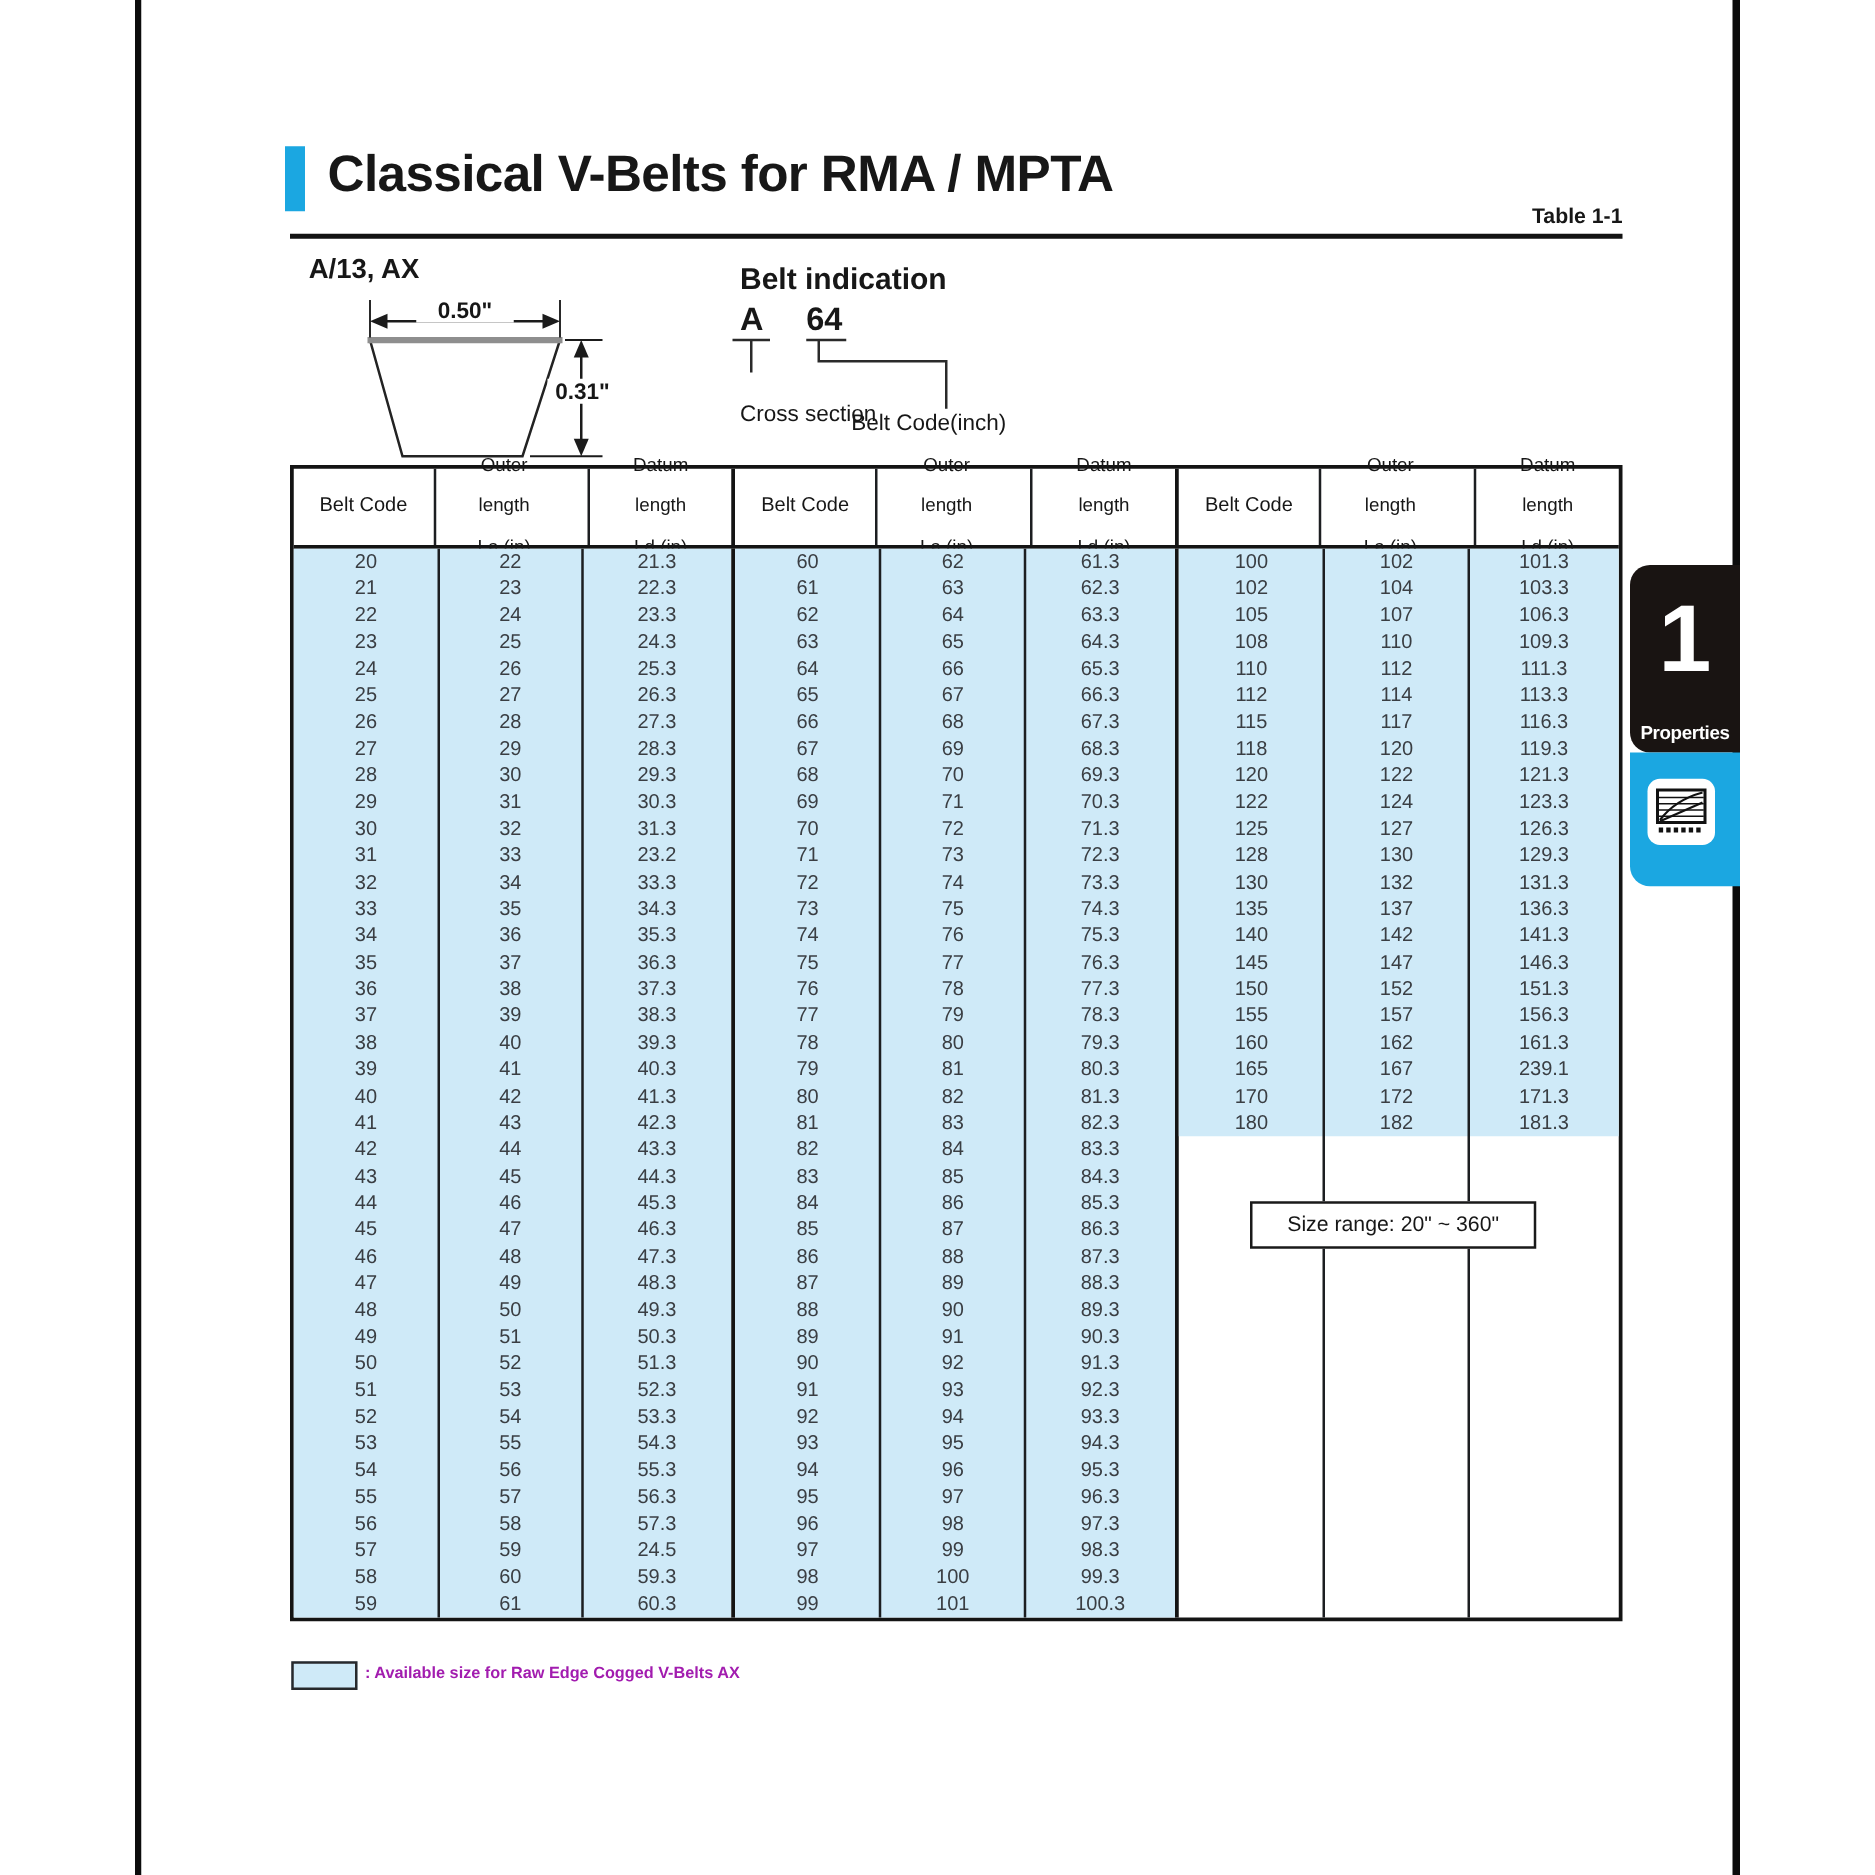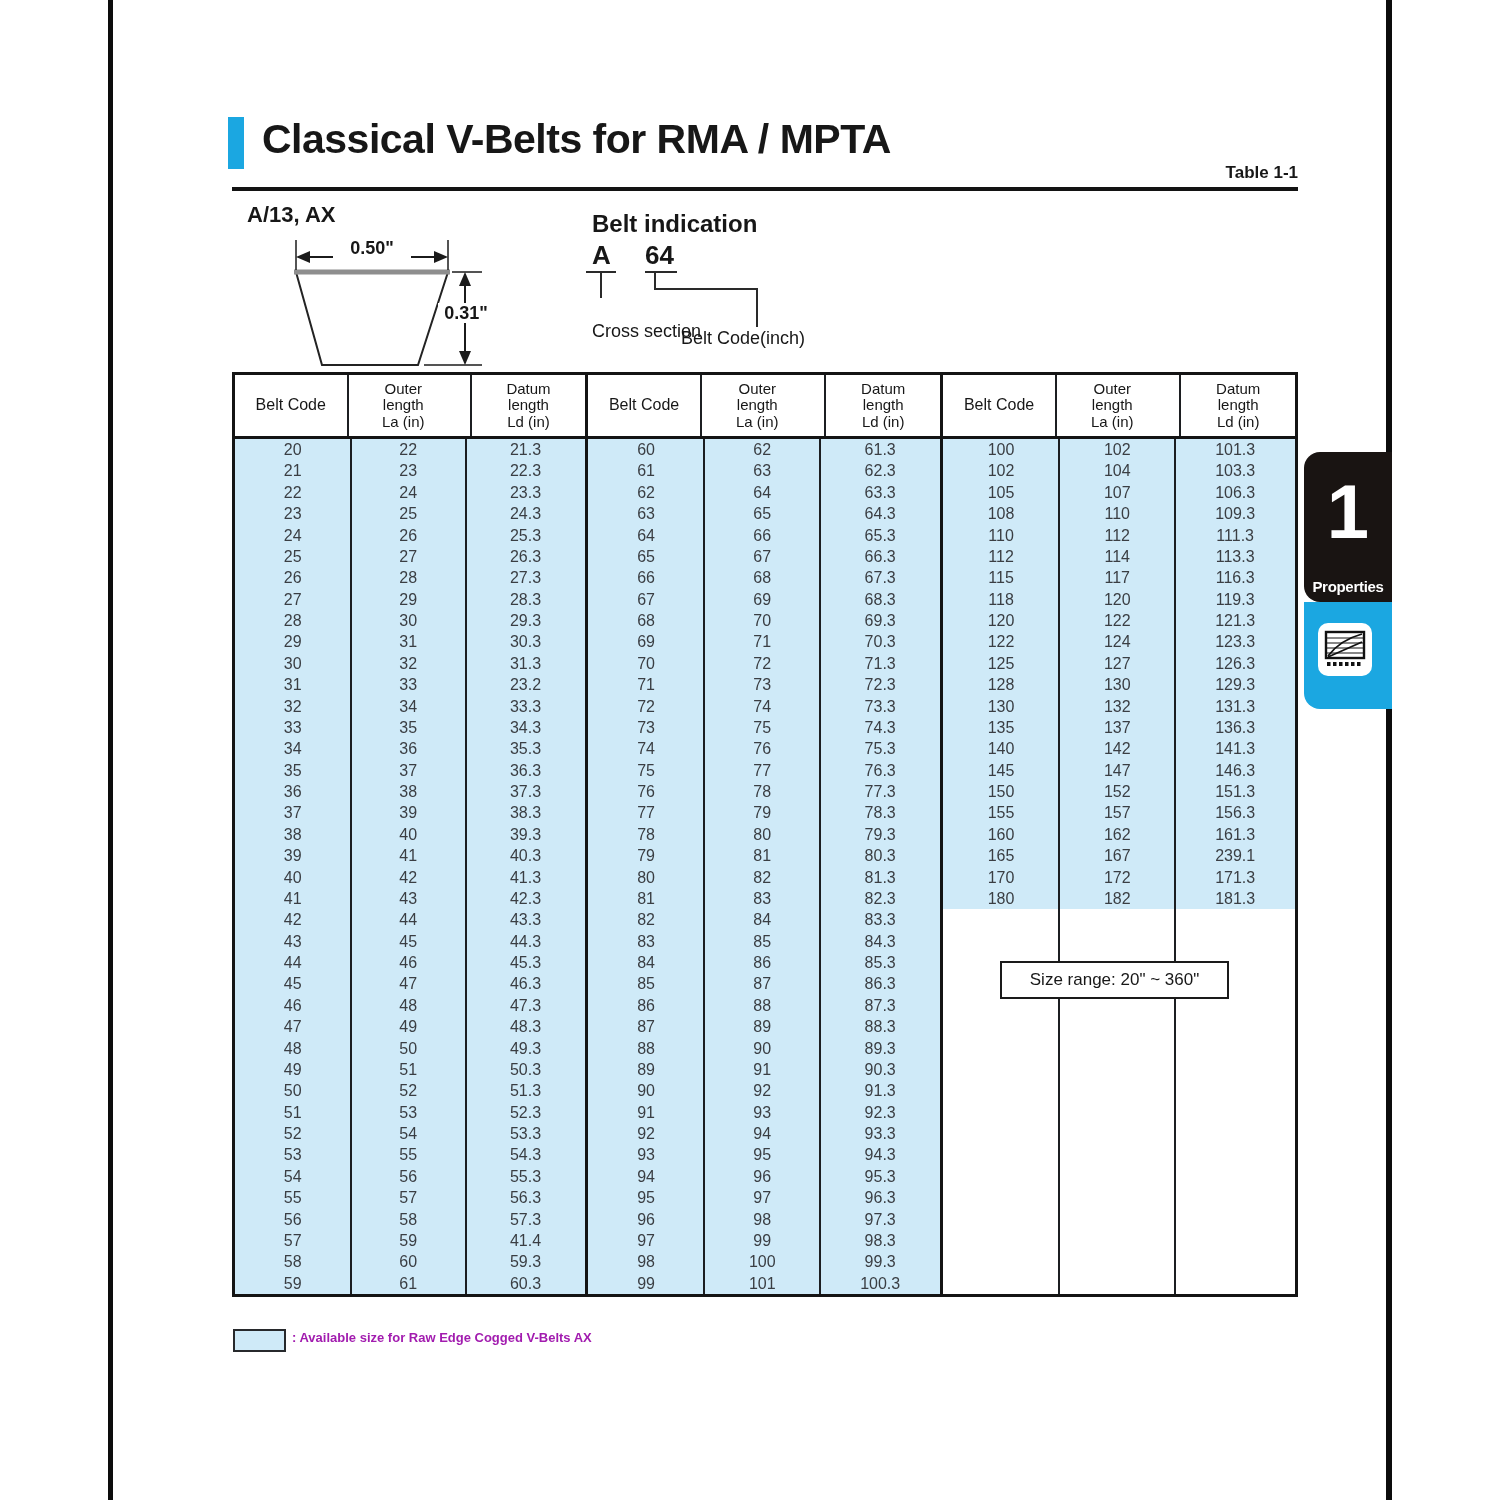--- a/index.html
+++ b/index.html
@@ -38,21 +38,21 @@
   #bi-cross-caption{left:592px;top:301px;font-size:18px;margin-top:20px;}
   #bi-code-caption{left:681px;top:328px;font-size:18px;}
 
   
   #belt-table{left:232px;top:372px;width:1066px;background:#fff;border:3px solid #141414;box-sizing:border-box;}
   #asec{height:23px;border-bottom:2px solid #141414;text-align:center;font-size:19px;font-weight:bold;line-height:23px;}
   #thead{display:flex;height:61px;border-bottom:3px solid #141414;}
   .hgroup{display:flex;box-sizing:border-box;}
   .hgroup.g0{width:350px;}
   .hgroup.g1,.hgroup.g2{width:355px;border-left:3px solid #141414;}
-  .hcell{box-sizing:border-box;display:flex;flex-direction:column;justify-content:center;text-align:center;}
+  .hcell{box-sizing:border-box;display:flex;flex-direction:column;justify-content:center;text-align:center;gap:16px;}
   .hcell.h0{width:33%;font-size:16px;align-items:center;}
   .hcell.h1{width:33%;border-left:2px solid #1c1e21;}
   .hcell.h2{width:34%;border-left:2px solid #1c1e21;margin-left:12px;}
   .hcell div{font-size:15px;line-height:16.5px;}
   .hcell.h0 div{font-size:16px;}
   #tbody{display:flex;height:855px;}
   .tgroup{position:relative;box-sizing:border-box;}
   .tgroup.g0{width:350px;}
   .tgroup.g1,.tgroup.g2{width:355px;border-left:3px solid #141414;}
   .shade{position:absolute;left:0;right:0;top:0;background:var(--hl);}
@@ -357,21 +357,21 @@
             <div class="tcell c2">56.3</div>
           </div>
           <div class="trow">
             <div class="tcell c0">56</div>
             <div class="tcell c1">58</div>
             <div class="tcell c2">57.3</div>
           </div>
           <div class="trow">
             <div class="tcell c0">57</div>
             <div class="tcell c1">59</div>
-            <div class="tcell c2">41.4</div>
+            <div class="tcell c2">24.5</div>
           </div>
           <div class="trow">
             <div class="tcell c0">58</div>
             <div class="tcell c1">60</div>
             <div class="tcell c2">59.3</div>
           </div>
           <div class="trow">
             <div class="tcell c0">59</div>
             <div class="tcell c1">61</div>
             <div class="tcell c2">60.3</div>

